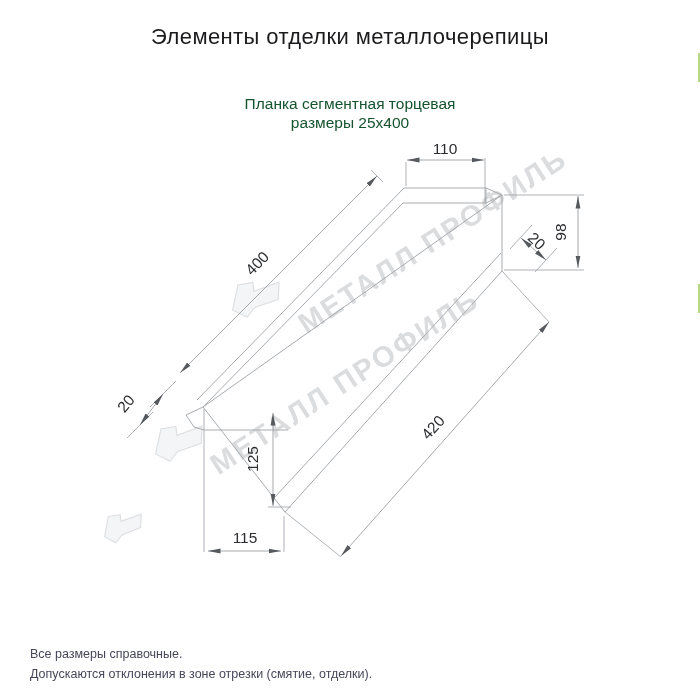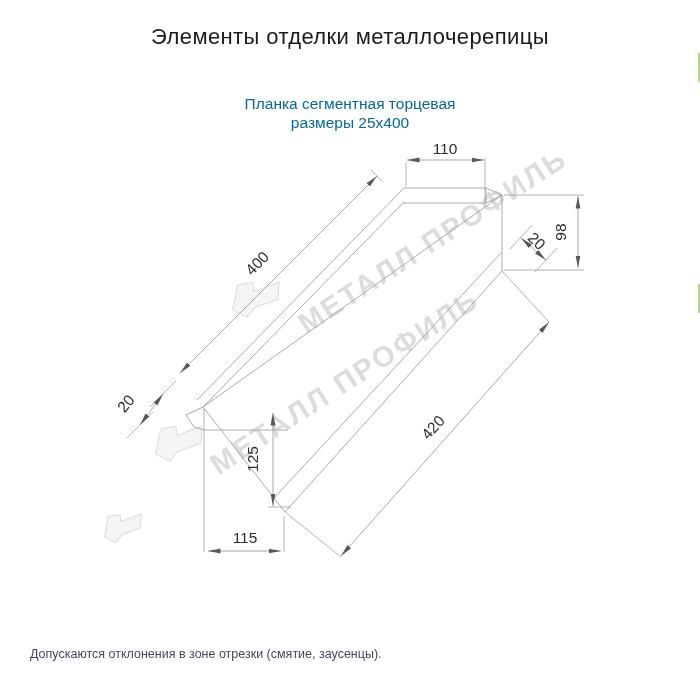--- a/index.html
+++ b/index.html
@@ -6,21 +6,21 @@
   body{
     width:700px;height:700px;position:relative;background:#ffffff;overflow:hidden;
     font-family:"Liberation Sans","DejaVu Sans",sans-serif;
   }
   .page-title{
     position:absolute;left:0;top:24px;width:700px;text-align:center;
     font-size:22px;font-weight:500;letter-spacing:.4px;color:#1b1b1d;margin:0;
   }
   .subtitle{
     position:absolute;left:0;top:94px;width:700px;text-align:center;
-    font-size:15.5px;line-height:19px;color:#0369a1;font-weight:500;
+    font-size:15.5px;line-height:19px;color:#14532d;font-weight:500;
   }
   .drawing-svg{position:absolute;left:0;top:0;}
   .part{stroke:#a7abaf;stroke-width:1;fill:none;stroke-linejoin:round;}
   .ext{stroke:#9b9fa4;stroke-width:.8;fill:none;}
   .dim{stroke:#8f9397;stroke-width:.8;fill:none;}
   .dimtext{fill:#2c2d30;font-size:15.5px;text-anchor:middle;}
   .wm{fill:#d3d4d7;opacity:.8;font-size:29px;font-weight:bold;letter-spacing:2.5px;text-anchor:middle;}
   .wmlogo{stroke:#d7d8db;stroke-width:1.2;fill:#f2f3f4;opacity:.8;}
   .footnote{
     position:absolute;left:30px;top:644px;width:640px;
@@ -110,17 +110,18 @@
     <text class="dimtext" transform="translate(566,232) rotate(-90)">98</text>
     <text class="dimtext" transform="translate(533,245) rotate(43)">20</text>
     <text class="dimtext" transform="translate(130,407) rotate(-50)">20</text>
     <text class="dimtext" transform="translate(258,459) rotate(-90)">125</text>
     <text class="dimtext" x="245" y="543">115</text>
     <text class="dimtext" transform="translate(437,431) rotate(-48)">420</text>
   </g>
 </svg>
 
 <div class="footnote">
-  <div>Допускаются отклонения в зоне отрезки (смятие, заусенцы).</div>
+  <div>Все размеры справочные.</div>
+  <div>Допускаются отклонения в зоне отрезки (смятие, отделки).</div>
 </div>
 
 <div class="sliver" style="top:53px;height:29px;background:#a8d26e;opacity:.85;"></div>
 <div class="sliver" style="top:284px;height:29px;background:#a8d26e;opacity:.85;"></div>
 
 </body></html>

